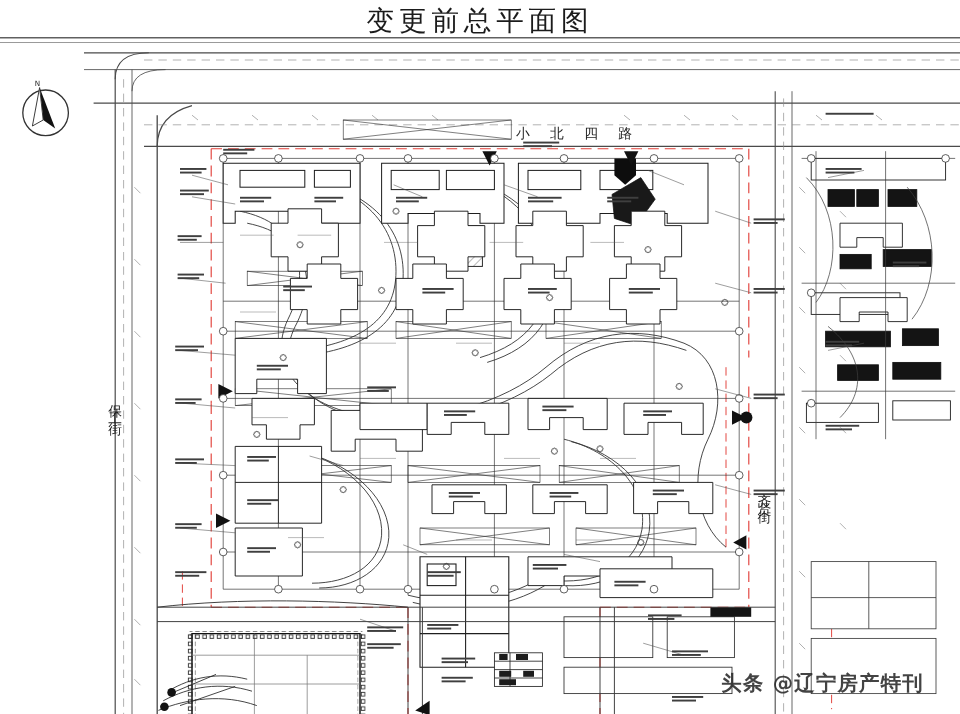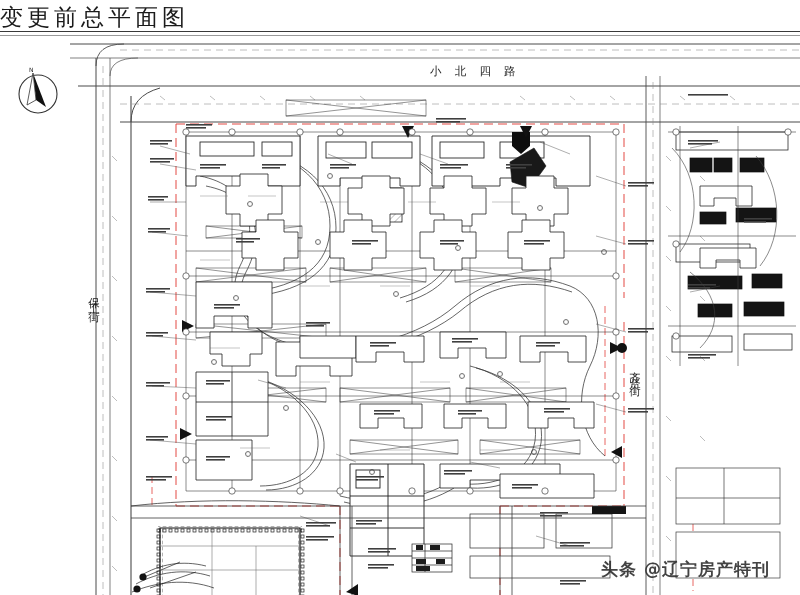--- a/index.html
+++ b/index.html
@@ -1,38 +1,38 @@
 <!DOCTYPE html>
 <html><head>
 <meta charset="utf-8">
 <style>
   html,body{margin:0;padding:0;background:#ffffff;}
   body{width:800px;height:595px;overflow:hidden;position:relative;
        font-family:"DejaVu Sans","Liberation Sans",sans-serif;color:#111;}
 
   
   #title-bar{position:absolute;left:0;top:0;width:800px;height:34px;}
-  #page-title{position:absolute;left:0;top:2px;width:800px;
+  #page-title{position:absolute;left:0;top:2px;width:800px;text-align:center;
               font-size:23px;letter-spacing:4px;color:#1b1b1b;
               font-family:"DejaVu Serif","Liberation Serif",serif;font-weight:400;}
   #title-rule{position:absolute;left:0;top:31px;width:800px;height:0;
               border-top:1.6px solid #3a3a3a;}
   #title-rule2{position:absolute;left:0;top:35px;width:800px;height:0;
               border-top:0.6px solid #9a9a9a;}
 
   
   #plan{position:absolute;left:0;top:36px;width:800px;height:559px;background:#fff;}
   #plan svg{display:block;}
 
   
   #compass{position:absolute;left:12px;top:60px;width:56px;height:58px;}
 
   
   .street{position:absolute;color:#1d1d1d;font-size:11.5px;letter-spacing:5px;
-          font-family:Liberation Sans, sans-serif;}
+          font-family:Liberation Mono, monospace;margin-top:40px;}
   .street.vert{writing-mode:vertical-rl;letter-spacing:7px;}
   #street-top{left:430px;top:64px;}
   #street-left{left:86px;top:288px;}
   #street-right{left:627px;top:362px;}
 
   
   #watermark{position:absolute;left:573px;top:558px;font-size:17px;color:#2a2a2a;
              font-weight:700;letter-spacing:1px;opacity:.88;
              font-family:"DejaVu Sans","Liberation Sans",sans-serif;margin-left:28px;}
 </style>

